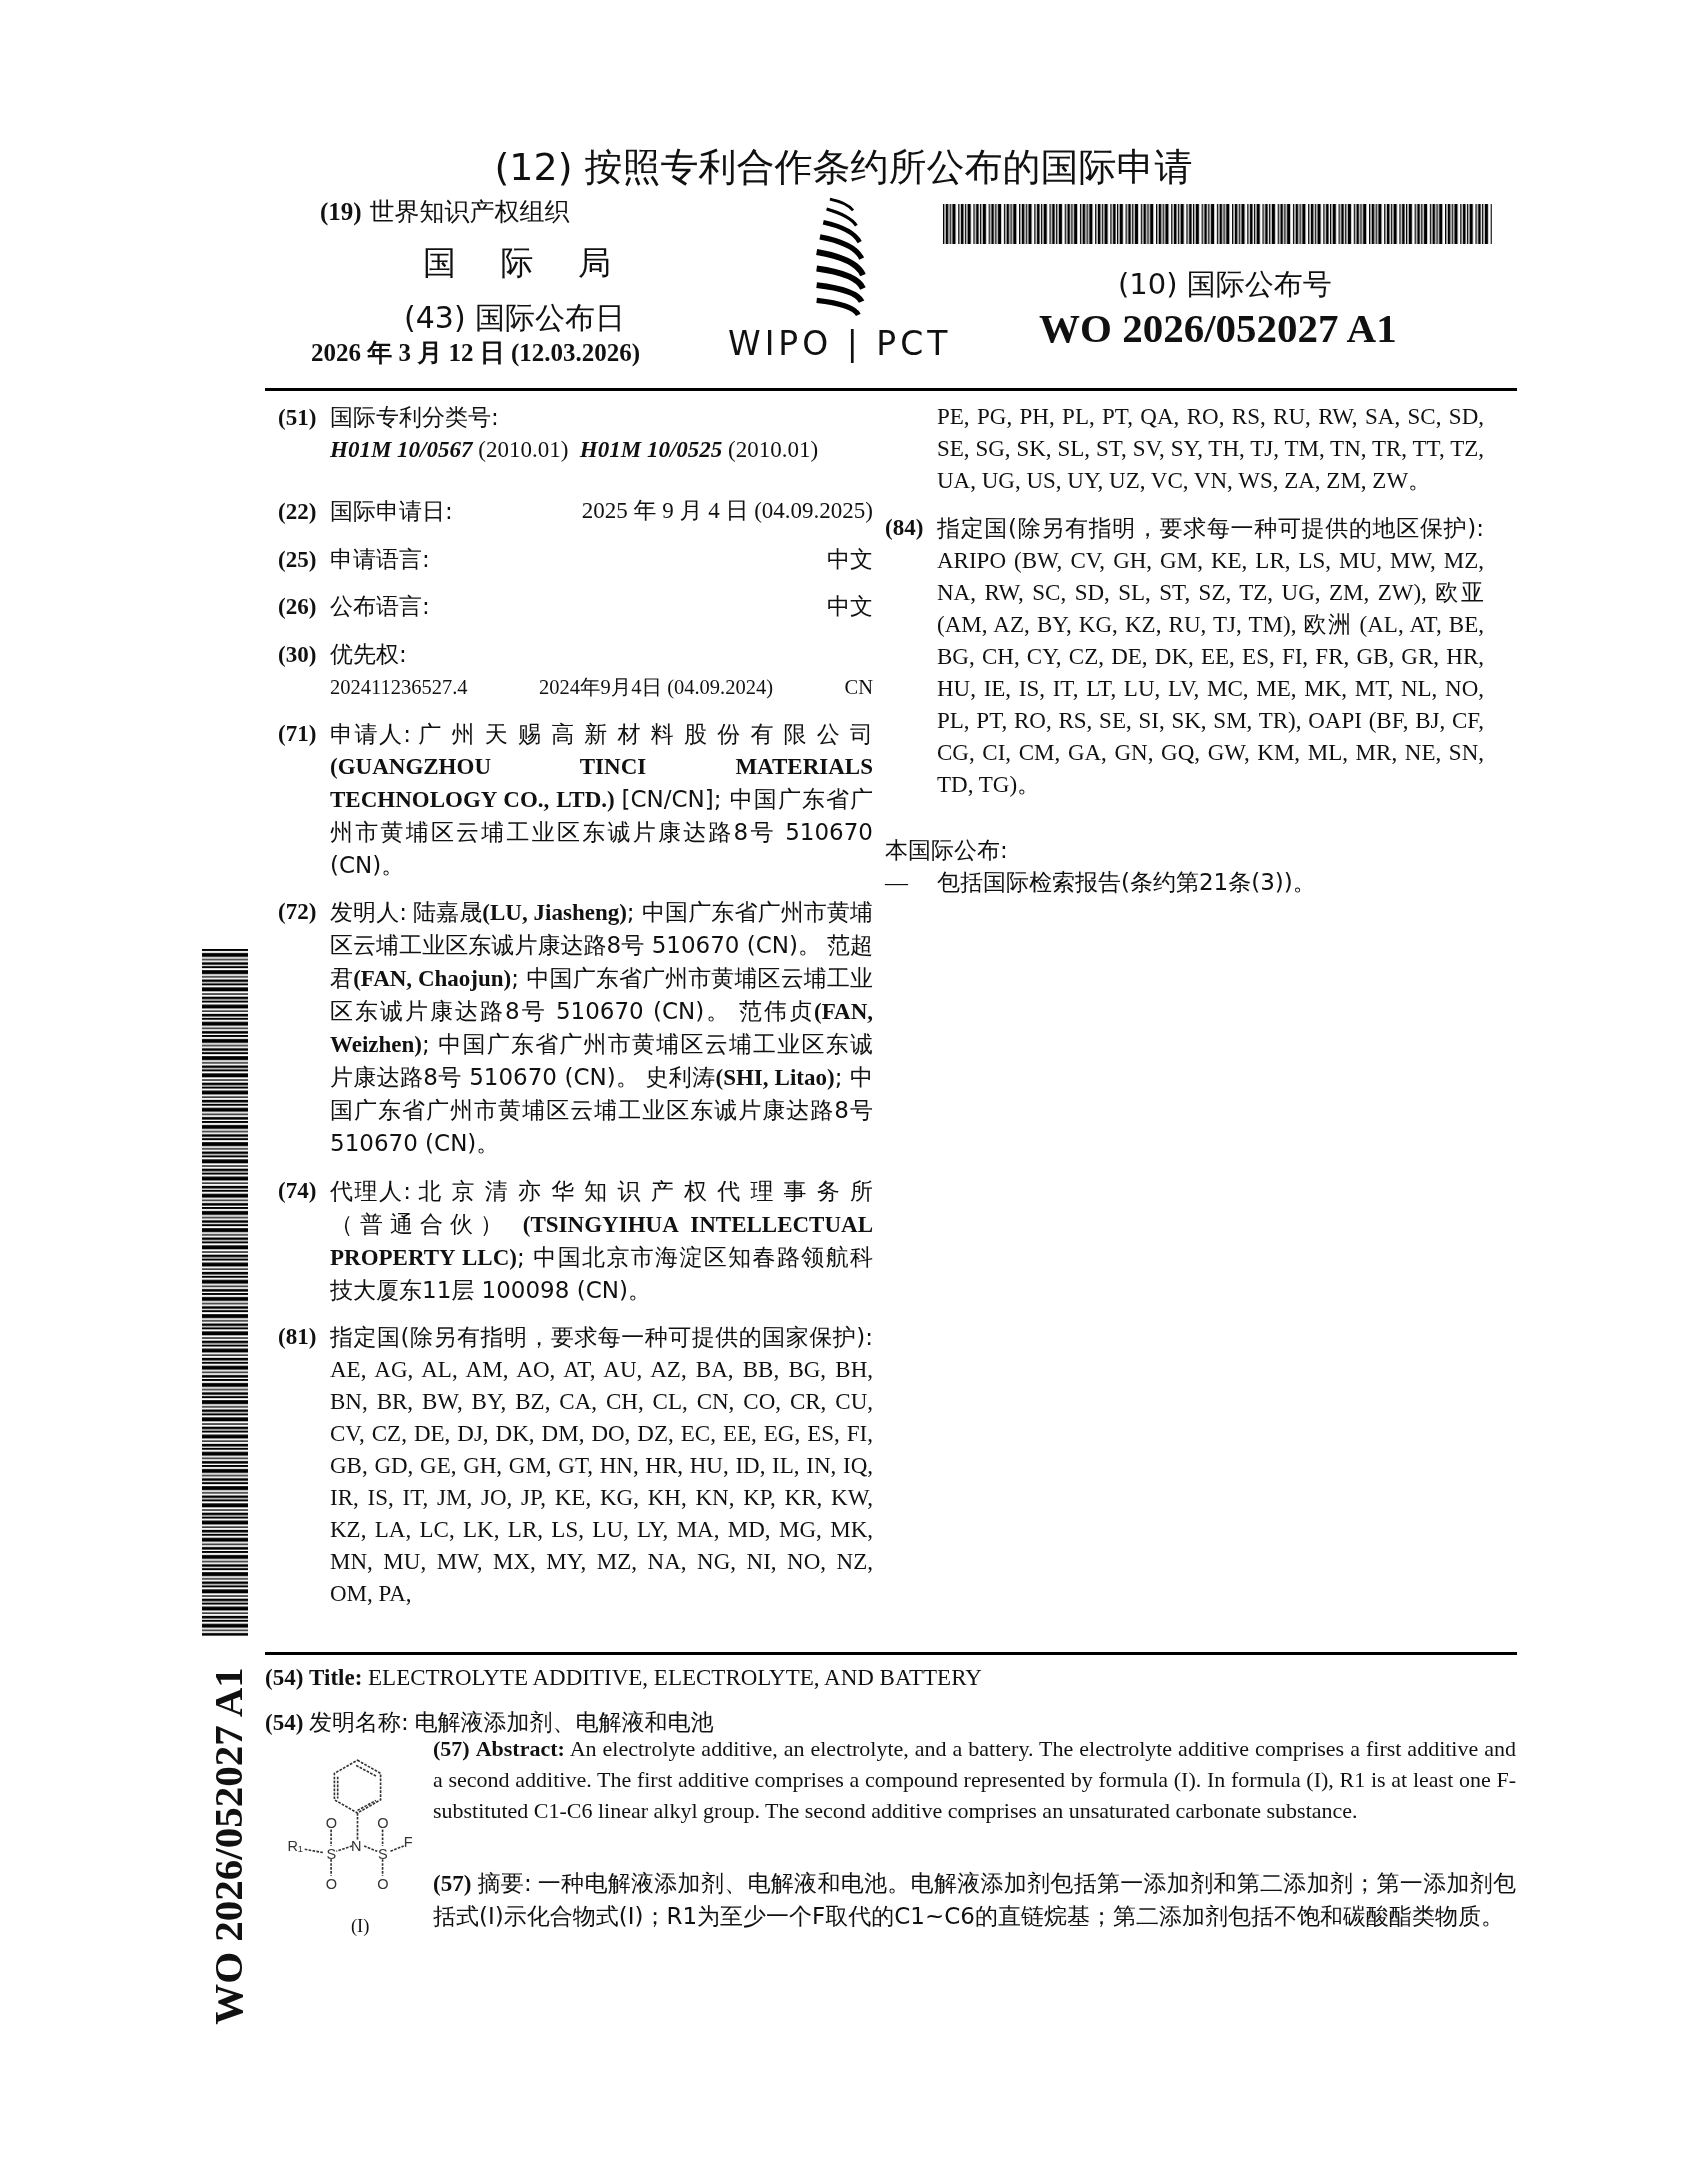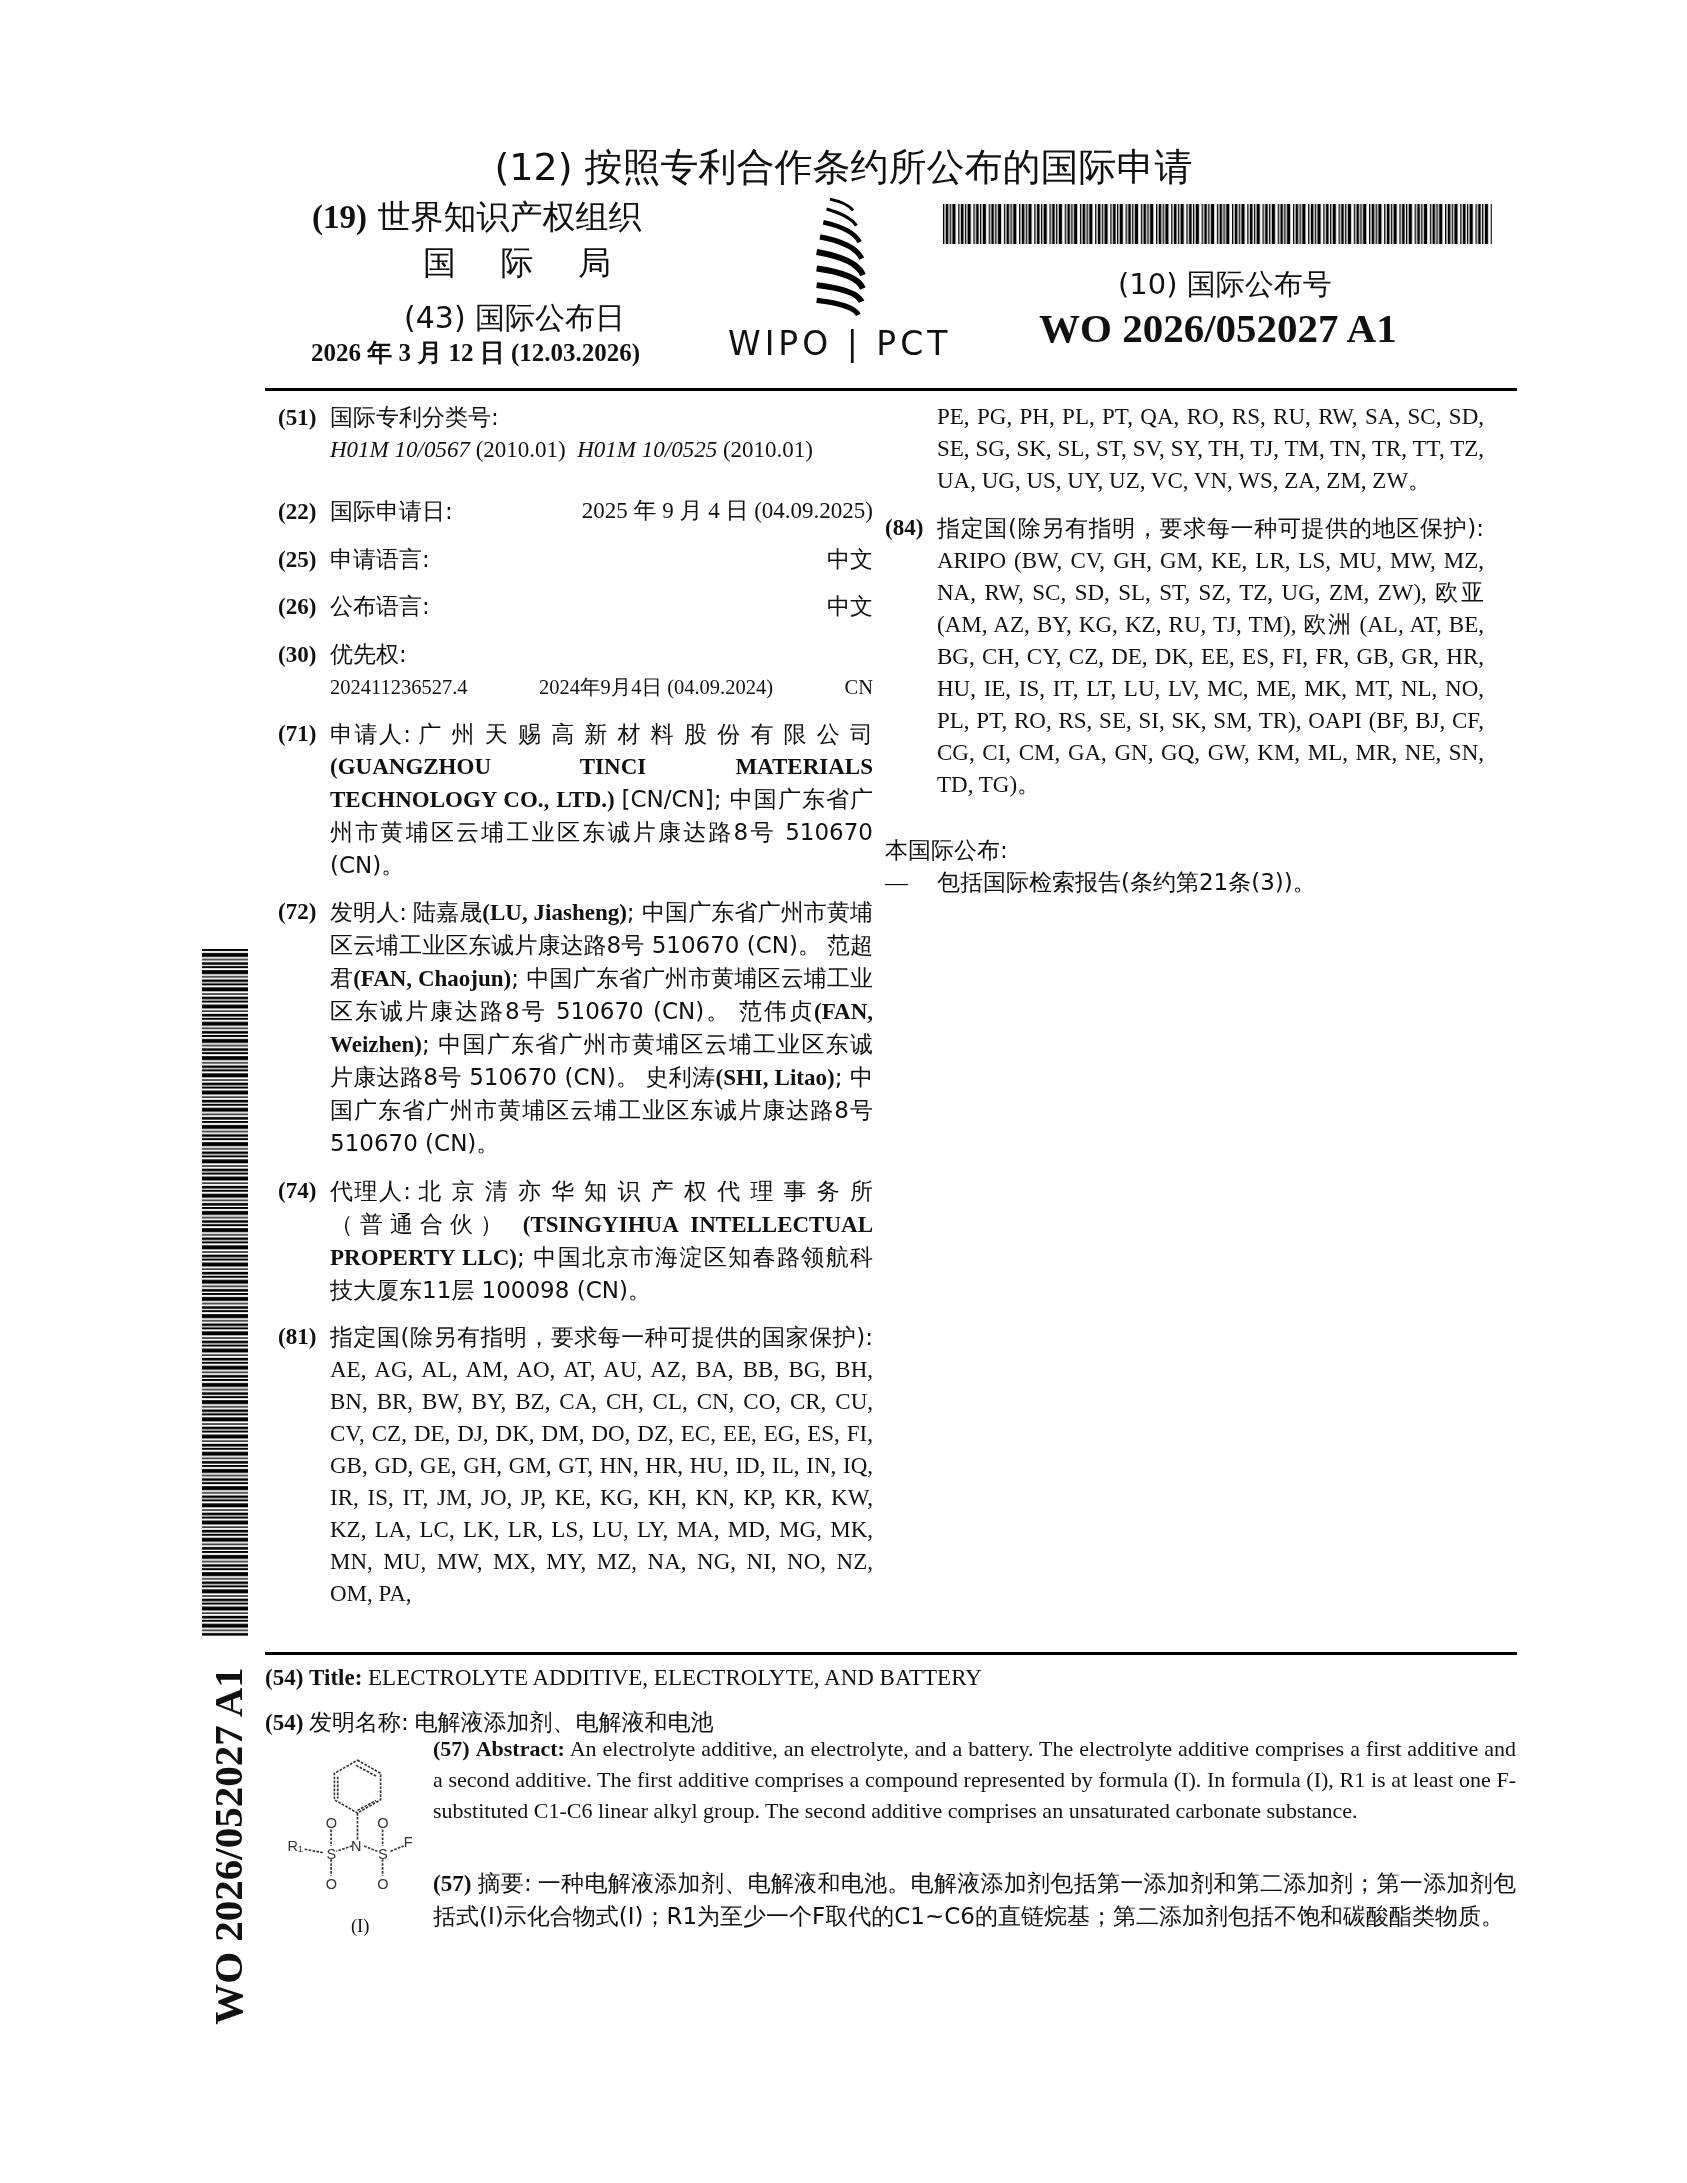--- a/index.html
+++ b/index.html
@@ -3,37 +3,37 @@
 <meta charset="utf-8">
 <style>
   html, body { margin:0; padding:0; background:#fff; }
   body { width:1687px; height:2183px; position:relative; overflow:hidden;
          font-family:"Liberation Serif","DejaVu Serif",serif; color:#111; }
   .abs { position:absolute; }
   .cjk { font-family:"DejaVu Sans", sans-serif; }
   .bold { font-weight:bold; }
   
   .hdr-title { left:0; width:1687px; top:142px; text-align:center; font-size:38px; }
-  .org { left:312px; top:195px; font-size:33px; }
+  .org { left:320px; top:195px; font-size:25px; }
   .org2 { left:423px; top:241px; font-size:33px; letter-spacing:17px; }
   .pubdate-label { left:404px; top:298px; font-size:30px; }
   .pubdate { left:311px; top:336px; font-size:25px; font-weight:bold;text-align:center; }
   .logo { left:724px; top:189px; width:225px; height:179px; }
   .logo-text { left:728px; top:324px; font-size:33px; font-family:"DejaVu Sans",sans-serif; font-weight:normal; letter-spacing:4px; }
   .barcode { left:943px; top:204px; width:549px; height:40px; }
   .pubno-label { left:1118px; top:265px; font-size:29px; }
   .pubno { left:1039px; top:304px; font-size:41px; font-weight:bold; }
   .rule { background:#000; height:3.3px; }
   
   .col { font-size:23px; line-height:32px; }
   .code { font-weight:bold; display:inline-block; width:52px; }
   .indent { padding-left:52px; }
   .row { display:flex; justify-content:space-between; }
   .just { text-align:justify; text-align-last:left; }
-  .it { font-style:italic; font-weight:normal; }
+  .it { font-style:italic; font-weight:bold; }
   
   .vbar { left:202px; top:949px; width:46px; height:688px; }
   .vtext { left:201px; top:1674px; width:53px; height:344px; }
   .vtext span { position:absolute; left:26.5px; top:172px; transform:translate(-50%,-50%) rotate(-90deg); white-space:nowrap; font-size:41px; font-weight:bold; }
   .sect { font-size:23px; line-height:32px; }
 </style>
 </head>
 <body>
 
 <div class="abs hdr-title cjk">(12) 按照专利合作条约所公布的国际申请</div>

